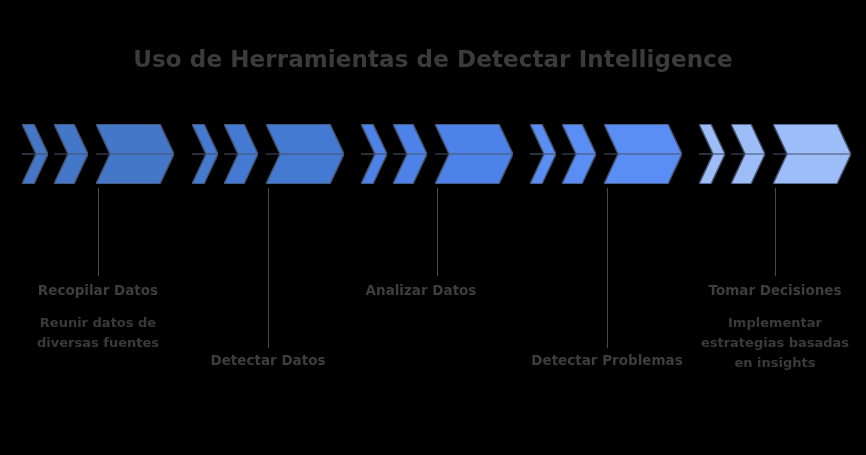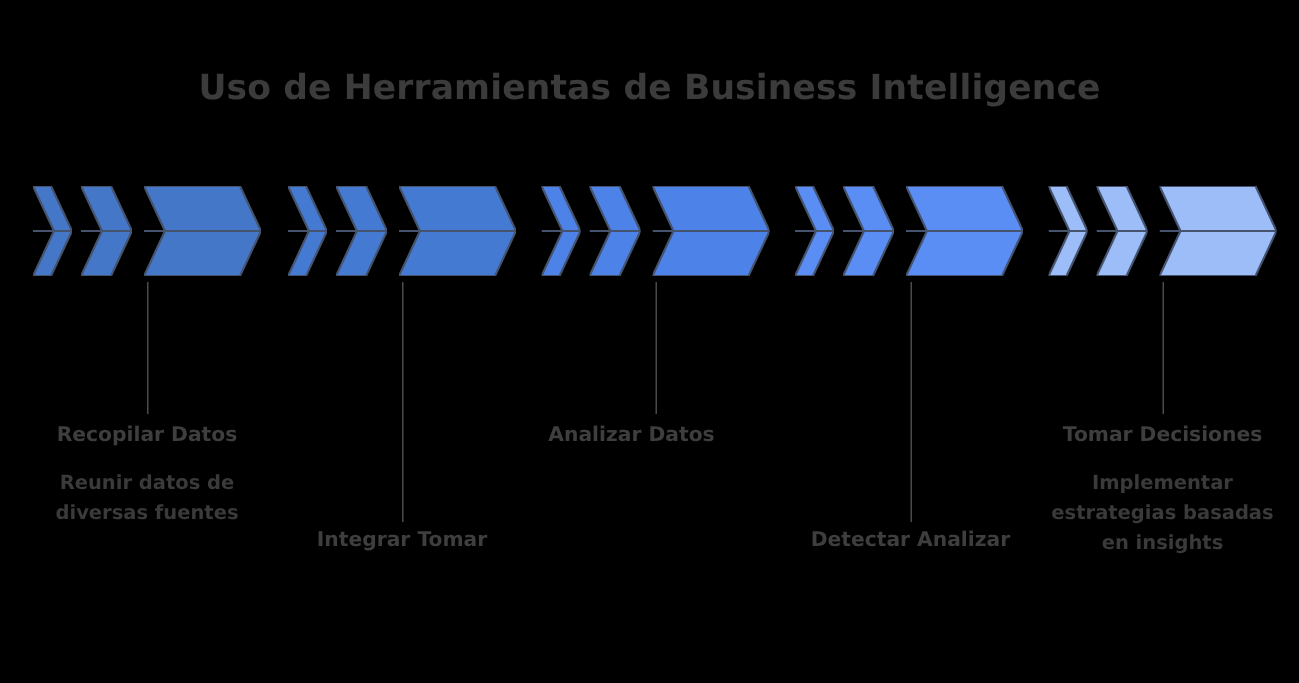--- a/index.html
+++ b/index.html
@@ -83,21 +83,21 @@
     color: #3a3a3a;
     line-height: 20px;
     margin: 0;
   }
 </style>
 </head>
 <body>
 
 <div id="stage">
 
-  <div id="chart-title">Uso de Herramientas de Business Intelligence</div>
+  <div id="chart-title">Uso de Herramientas de Detectar Intelligence</div>
 
   <div id="chevron-band">
       <div class="chevron-group" style="left: 22px;">
         <div class="chev" style="left: 0px; width: 26px;">
           <svg width="26" height="60" viewBox="0 0 26 60">
             <polygon points="0,0 12,0 26,30 12,60 0,60 14,30" fill="#4477c7" stroke="#46536e" stroke-width="1.4" stroke-linejoin="miter"></polygon>
             <line x1="0" y1="30" x2="26" y2="30" stroke="#46536e" stroke-width="1.2"></line>
           </svg>
         </div>
         <div class="chev" style="left: 32px; width: 34px;">
@@ -202,27 +202,27 @@
       <div class="connector" style="left: 607px; top: 188px; height: 160px; background: rgb(74, 74, 74);"></div>
       <div class="connector" style="left: 775px; top: 188px; height: 88px; background: rgb(74, 74, 74);"></div>
     </div>
 
   <div id="step-texts">
       <div class="step-text" style="width: 200px; left: -2px; top: 282px;">
         <div class="step-title">Recopilar Datos</div>
         <div class="step-desc">Reunir datos de<br>diversas fuentes</div>
       </div>
       <div class="step-text" style="width: 200px; left: 168px; top: 352px;">
-        <div class="step-title">Integrar Tomar</div>
+        <div class="step-title">Detectar Datos</div>
       </div>
       <div class="step-text" style="width: 200px; left: 321px; top: 282px;">
         <div class="step-title">Analizar Datos</div>
       </div>
       <div class="step-text" style="width: 200px; left: 507px; top: 352px;">
-        <div class="step-title">Detectar Analizar</div>
+        <div class="step-title">Detectar Problemas</div>
       </div>
       <div class="step-text" style="width: 200px; left: 675px; top: 282px;">
         <div class="step-title">Tomar Decisiones</div>
         <div class="step-desc">Implementar<br>estrategias basadas<br>en insights</div>
       </div>
     </div>
 
 </div>
 
 </body></html>

